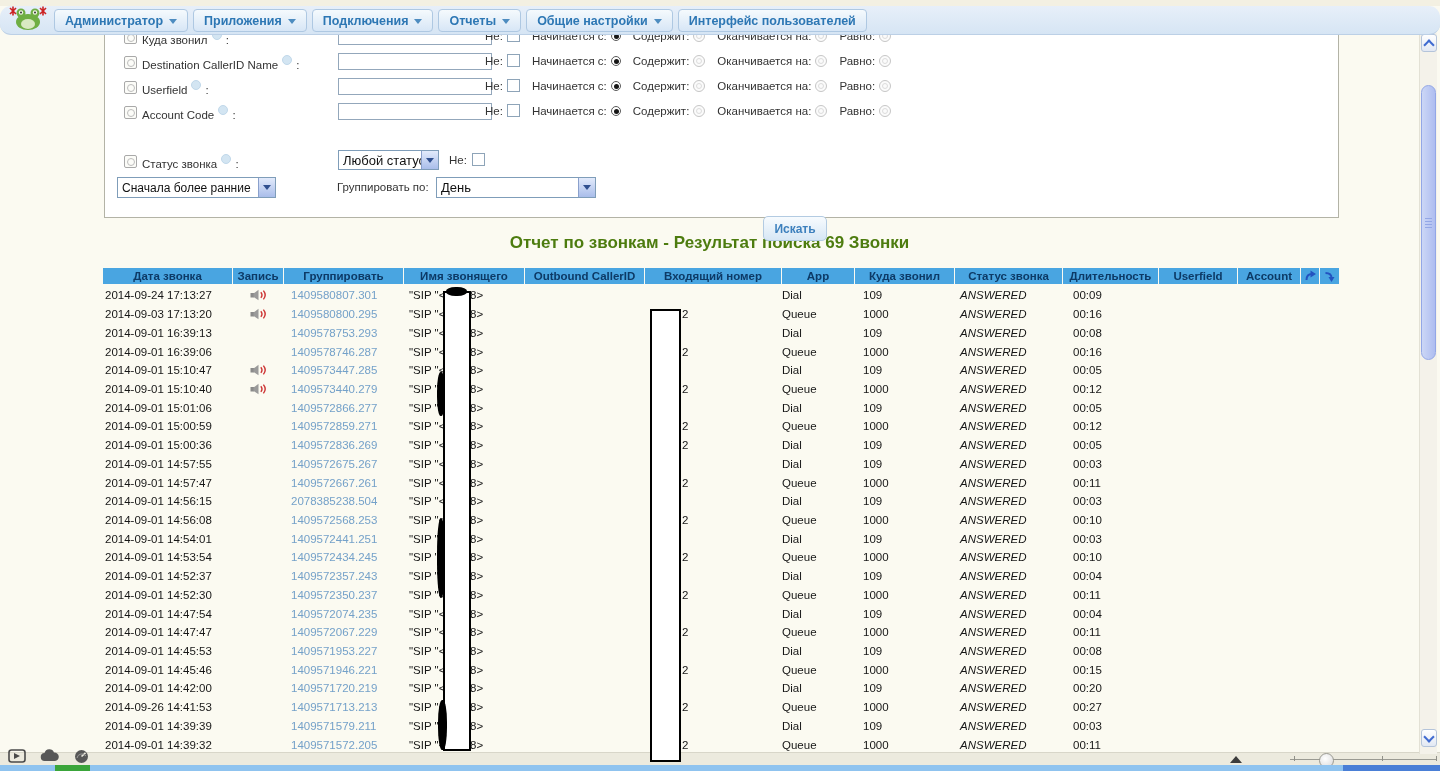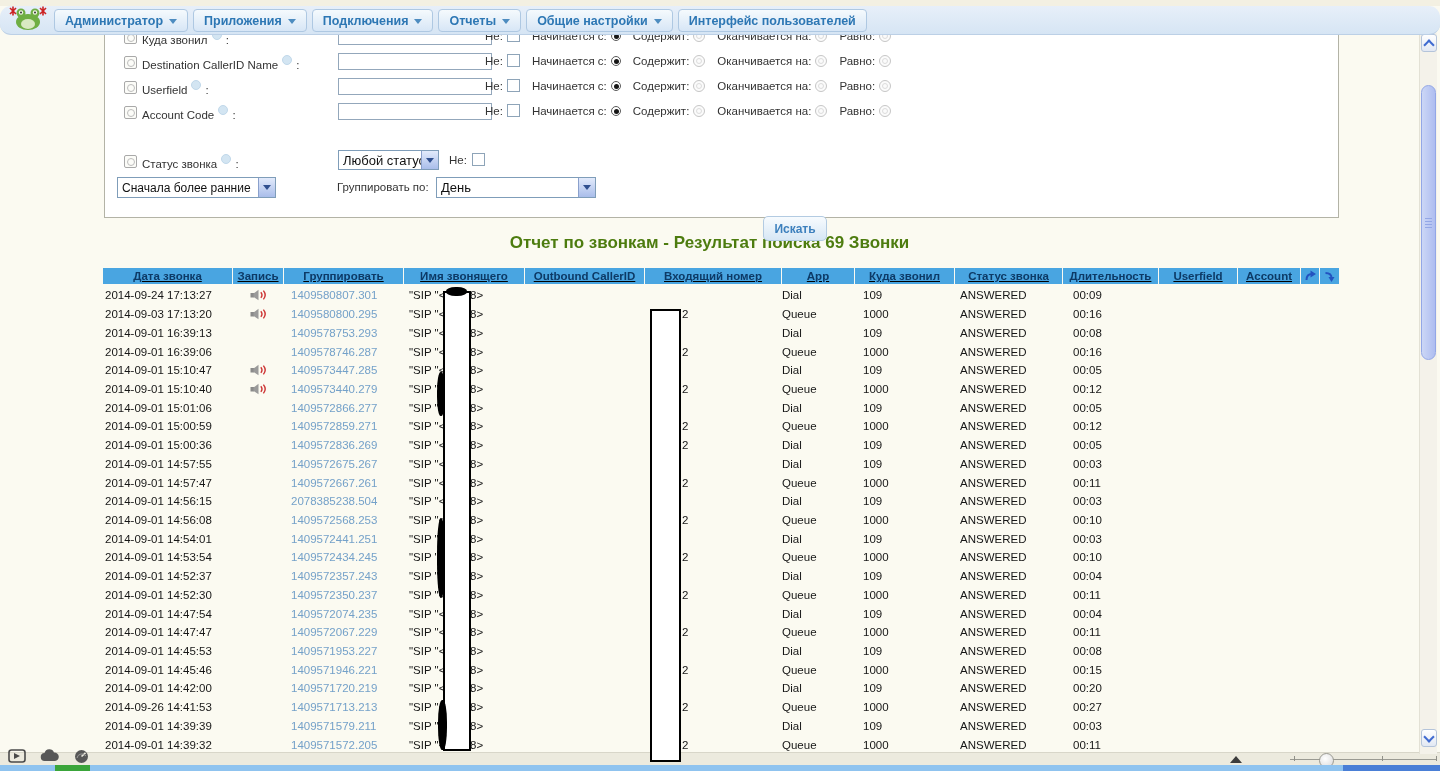--- a/index.html
+++ b/index.html
@@ -56,32 +56,32 @@
   #searchbtn{position:absolute;left:658px;top:0;width:62px;height:23px;border:1px solid #b3cbe2;border-radius:5px;
     background:linear-gradient(#f7fbfe,#d7e7f5);color:#3d80bd;font-weight:bold;font-size:12px;
     display:flex;align-items:center;justify-content:center;cursor:pointer;margin-top:39px;}
   
   #rtitle{position:absolute;left:0;top:233px;width:1419px;text-align:center;
     font-size:17px;font-weight:bold;color:#4d7c0f;}
   #tablewrap{position:absolute;left:103px;top:268px;width:1236px;height:486px;overflow:hidden;z-index:2;}
   .grid{display:grid;grid-template-columns:129px 50px 119px 120px 119px 136px 72px 99px 107px 95px 78px 62px 18px 19px;column-gap:1px;}
   .th{height:16px;background:#49a5e1;color:#0d3a66;font-size:11.5px;font-weight:bold;
     display:flex;align-items:center;justify-content:center;white-space:nowrap;overflow:hidden;}
-  #thead{margin-bottom:2px;text-decoration:underline;}
+  #thead{margin-bottom:2px;}
   .trow{height:18.72px;}
   .td{display:flex;align-items:center;font-size:11.5px;color:#161616;white-space:nowrap;overflow:hidden;}
   .c-date{padding-left:2px;}
   .c-id{padding-left:7px;color:#74a1c9;cursor:pointer;}
   .c-caller{padding-left:5px;position:relative;}
   .c-caller .sfx{position:absolute;left:66px;}
   .c-rec{justify-content:center;}
   .c-incoming{padding-left:37px;}
   .c-app{padding-left:0px;text-align:right;}
   .c-dialed{padding-left:8px;}
-  .c-status{padding-left:5px;}
+  .c-status{padding-left:5px;font-style:italic;}
   .c-dur{padding-left:10px;}
   
   .redact{position:absolute;background:#fff;border:2px solid #000;z-index:6;}
   #redact1{left:443px;top:291px;width:24px;height:456px;}
   #redact2{left:650px;top:309px;width:27px;height:449px;z-index:16;}
   .scrib{position:absolute;background:#000;z-index:7;border-radius:45%;}
   
   #vscroll{position:absolute;left:1419px;top:33px;width:17px;height:721px;background:#f4f2ea;
     border-left:1px solid #e3e1d5;z-index:25;}
   .sbtn{position:absolute;left:1px;width:14px;height:16px;border:1px solid #b4c4da;border-radius:3px;

